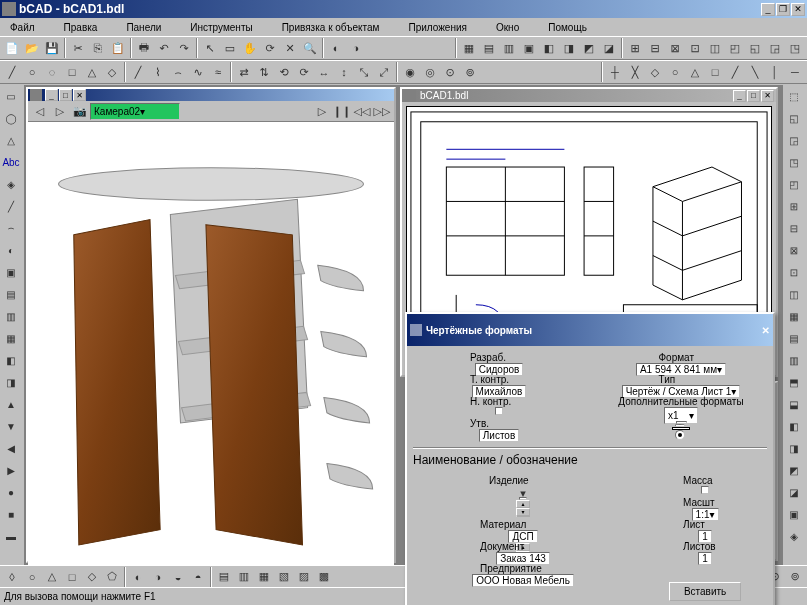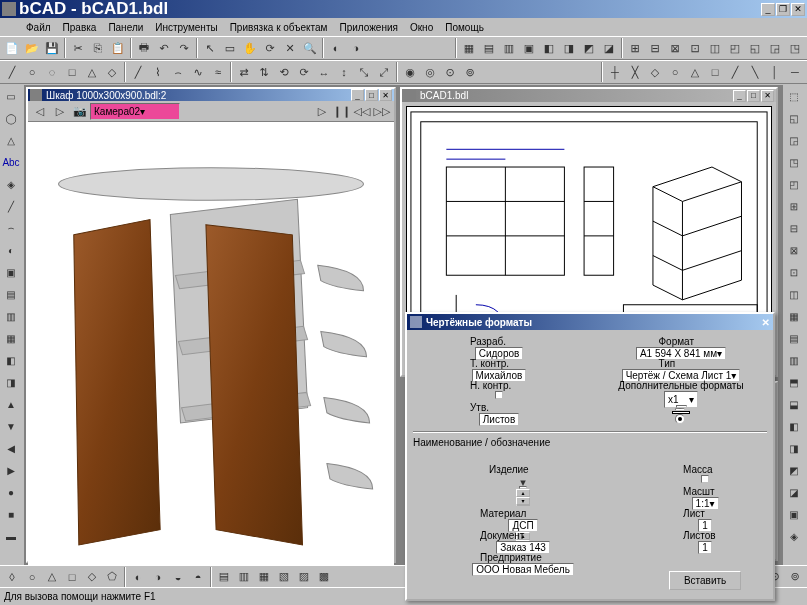--- a/index.html
+++ b/index.html
@@ -1,50 +1,50 @@
 <!DOCTYPE html>
 <html><head>
 <meta charset="utf-8">
 <style>
 * { box-sizing: border-box; margin: 0; padding: 0; font-family: Tahoma, Arial, sans-serif; font-size: 10px; }
 body { background: #c0c0c0; width: 807px; height: 605px; overflow: hidden; position: relative; }
 
 .titlebar { background: linear-gradient(to right, #0a246a, #a6caf0); height: 18px; display: flex; align-items: center; padding: 0 2px; color: white; }
 .titlebar .appicon { width: 14px; height: 14px; background: #808080; margin-right: 3px; }
-.titlebar .title { flex: 1; font-size: 17px; font-weight: bold; }
+.titlebar .title { flex: 1; font-size: 12px; font-weight: bold; }
 .titlebar .winbtns { display: flex; gap: 1px; }
 .titlebar .winbtn { width: 14px; height: 13px; background: #c0c0c0; border: 1px outset #fff; display: flex; align-items: center; justify-content: center; font-size: 9px; color: #000; cursor: pointer; }
 
-.menubar { background: #c0c0c0; height: 18px; display: flex; align-items: center; padding: 0 20px; gap: 0; }
+.menubar { background: #c0c0c0; height: 18px; display: flex; align-items: center; padding: 0 4px; gap: 17px; }
 .menubar .menuitem { padding: 1px 6px; cursor: pointer; }
 
 .toolbar-row { background: #c0c0c0; height: 24px; display: flex; align-items: center; padding: 1px 2px; border-top: 1px solid #fff; border-bottom: 1px solid #808080; }
 .tool-sep { width: 2px; height: 20px; border-left: 1px solid #808080; border-right: 1px solid #fff; margin: 0 2px; }
 .toolbtn { width: 20px; height: 20px; background: #c0c0c0; border: 1px solid #c0c0c0; display: flex; align-items: center; justify-content: center; cursor: pointer; font-size: 11px; color: #333; }
 
 .workspace { position: absolute; top: 85px; left: 24px; right: 24px; bottom: 40px; background: #808080; }
 
 .left-toolbar { position: absolute; top: 85px; left: 0; width: 24px; bottom: 40px; background: #c0c0c0; display: flex; flex-direction: column; }
 .right-toolbar { position: absolute; top: 85px; right: 0; width: 24px; bottom: 40px; background: #c0c0c0; display: flex; flex-direction: column; }
 .vtoolbtn { width: 20px; height: 20px; margin: 1px; background: #c0c0c0; border: 1px solid #c0c0c0; display: flex; align-items: center; justify-content: center; cursor: pointer; font-size: 10px; color: #333; }
 
 .doc-window { position: absolute; background: #c0c0c0; border: 2px outset #fff; }
 .doc-window .doc-titlebar { background: linear-gradient(to right, #808080, #b8b8b8); height: 16px; display: flex; align-items: center; padding: 0 2px; color: white; font-size: 10px; }
 .doc-window.active .doc-titlebar { background: linear-gradient(to right, #0a246a, #a6caf0); }
 .doc-titlebar .doc-title { flex: 1; padding-left: 2px; }
 .doc-titlebar .doc-winbtn { width: 13px; height: 12px; background: #c0c0c0; border: 1px outset #fff; margin-left: 1px; display: flex; align-items: center; justify-content: center; color: #000; font-size: 8px; cursor: pointer; }
 
 .doc-toolbar { height: 22px; background: #c0c0c0; display: flex; align-items: center; padding: 0 2px; border-bottom: 1px solid #808080; }
-.camera-select { background: #ec4899; border: 1px inset #c0c0c0; height: 17px; padding: 0 3px; font-size: 10px; width: 90px; display: flex; align-items: center; }
+.camera-select { background: #22c55e; border: 1px inset #c0c0c0; height: 17px; padding: 0 3px; font-size: 10px; width: 90px; display: flex; align-items: center; }
 
 .viewport-3d { background: white; flex: 1; position: relative; }
 .viewport-2d { background: white; flex: 1; position: relative; border: 1px solid #000; margin: 4px; }
 
 .dialog { position: absolute; background: #c0c0c0; border: 2px outset #fff; box-shadow: 2px 2px 4px rgba(0,0,0,0.4); z-index: 100; }
-.dialog-titlebar { background: linear-gradient(to right, #0a246a, #a6caf0); height: 16px; display: flex; align-items: center; padding: 0 3px; color: white; font-weight: bold; }
+.dialog-titlebar { background: linear-gradient(to right, #0a246a, #a6caf0); height: 32px; display: flex; align-items: center; padding: 0 3px; color: white; font-weight: bold; }
 .dialog-titlebar .dialog-title { flex: 1; }
 .dialog-body { padding: 6px; }
 .field-row { display: flex; align-items: center; margin-bottom: 3px; height: 19px; flex-direction: column; }
 .field-label { width: 58px; font-size: 10px; text-align: left; }
 .field-input { flex: 1; background: white; border: 1px inset #c0c0c0; height: 17px; padding: 0 3px; font-size: 10px; display: flex; align-items: center; }
 .dialog-columns { display: flex; gap: 10px; }
 .dialog-col { flex: 1; }
 .btn { background: #c0c0c0; border: 1px outset #fff; padding: 3px 14px; cursor: pointer; font-size: 10px; }
 .small-checkbox { width: 11px; height: 11px; background: white; border: 1px inset #c0c0c0; }
 .sep-horizontal { height: 2px; border-top: 1px solid #808080; border-bottom: 1px solid #fff; margin: 4px 0; }
@@ -210,21 +210,20 @@
   <div class="vtoolbtn">◪</div>
   <div class="vtoolbtn">▣</div>
   <div class="vtoolbtn">◈</div>
 </div>
 
 <div class="workspace">
 
   <div class="doc-window active" style="left:2px; top:2px; width:370px; height:476px; display:flex; flex-direction:column;">
     <div class="doc-titlebar">
       <span style="width:12px;height:12px;background:#808080;margin-right:2px"></span>
-      <span class="doc-title">Шкаф 1000x300x900.bdl:2</span>
       <span class="doc-winbtn">_</span>
       <span class="doc-winbtn">□</span>
       <span class="doc-winbtn">✕</span>
     </div>
     <div class="doc-toolbar">
       <div class="toolbtn">◁</div>
       <div class="toolbtn">▷</div>
       <div class="toolbtn">📷</div>
       <div class="camera-select"><span>Камера02</span> ▾</div>
       <div style="flex:1"></div>
@@ -372,21 +371,21 @@
         <div class="field-row" style="justify-content:space-around;margin-top:6px">
           <span class="small-checkbox"></span>
           <span class="radio"></span>
           <span style="width:18px;height:14px;background:white;border:1px solid #000"></span>
           <span class="radio checked"></span>
         </div>
       </div>
     </div>
 
     <div class="sep-horizontal"></div>
-    <div style="font-size:10px;margin-bottom:16px">Наименование / обозначение</div>
+    <div style="font-size:12px;margin-bottom:8px">Наименование / обозначение</div>
 
     <div class="dialog-columns">
       <div class="dialog-col" style="flex:1.6">
         <div class="field-row">
           <span class="field-label" style="width:68px">Изделие</span>
           <span class="toolbtn" style="width:16px;height:17px">▾</span>
           <div class="spinner-btns">
               <div class="spinner-btn">▴</div>
               <div class="spinner-btn">▾</div>
             </div>

